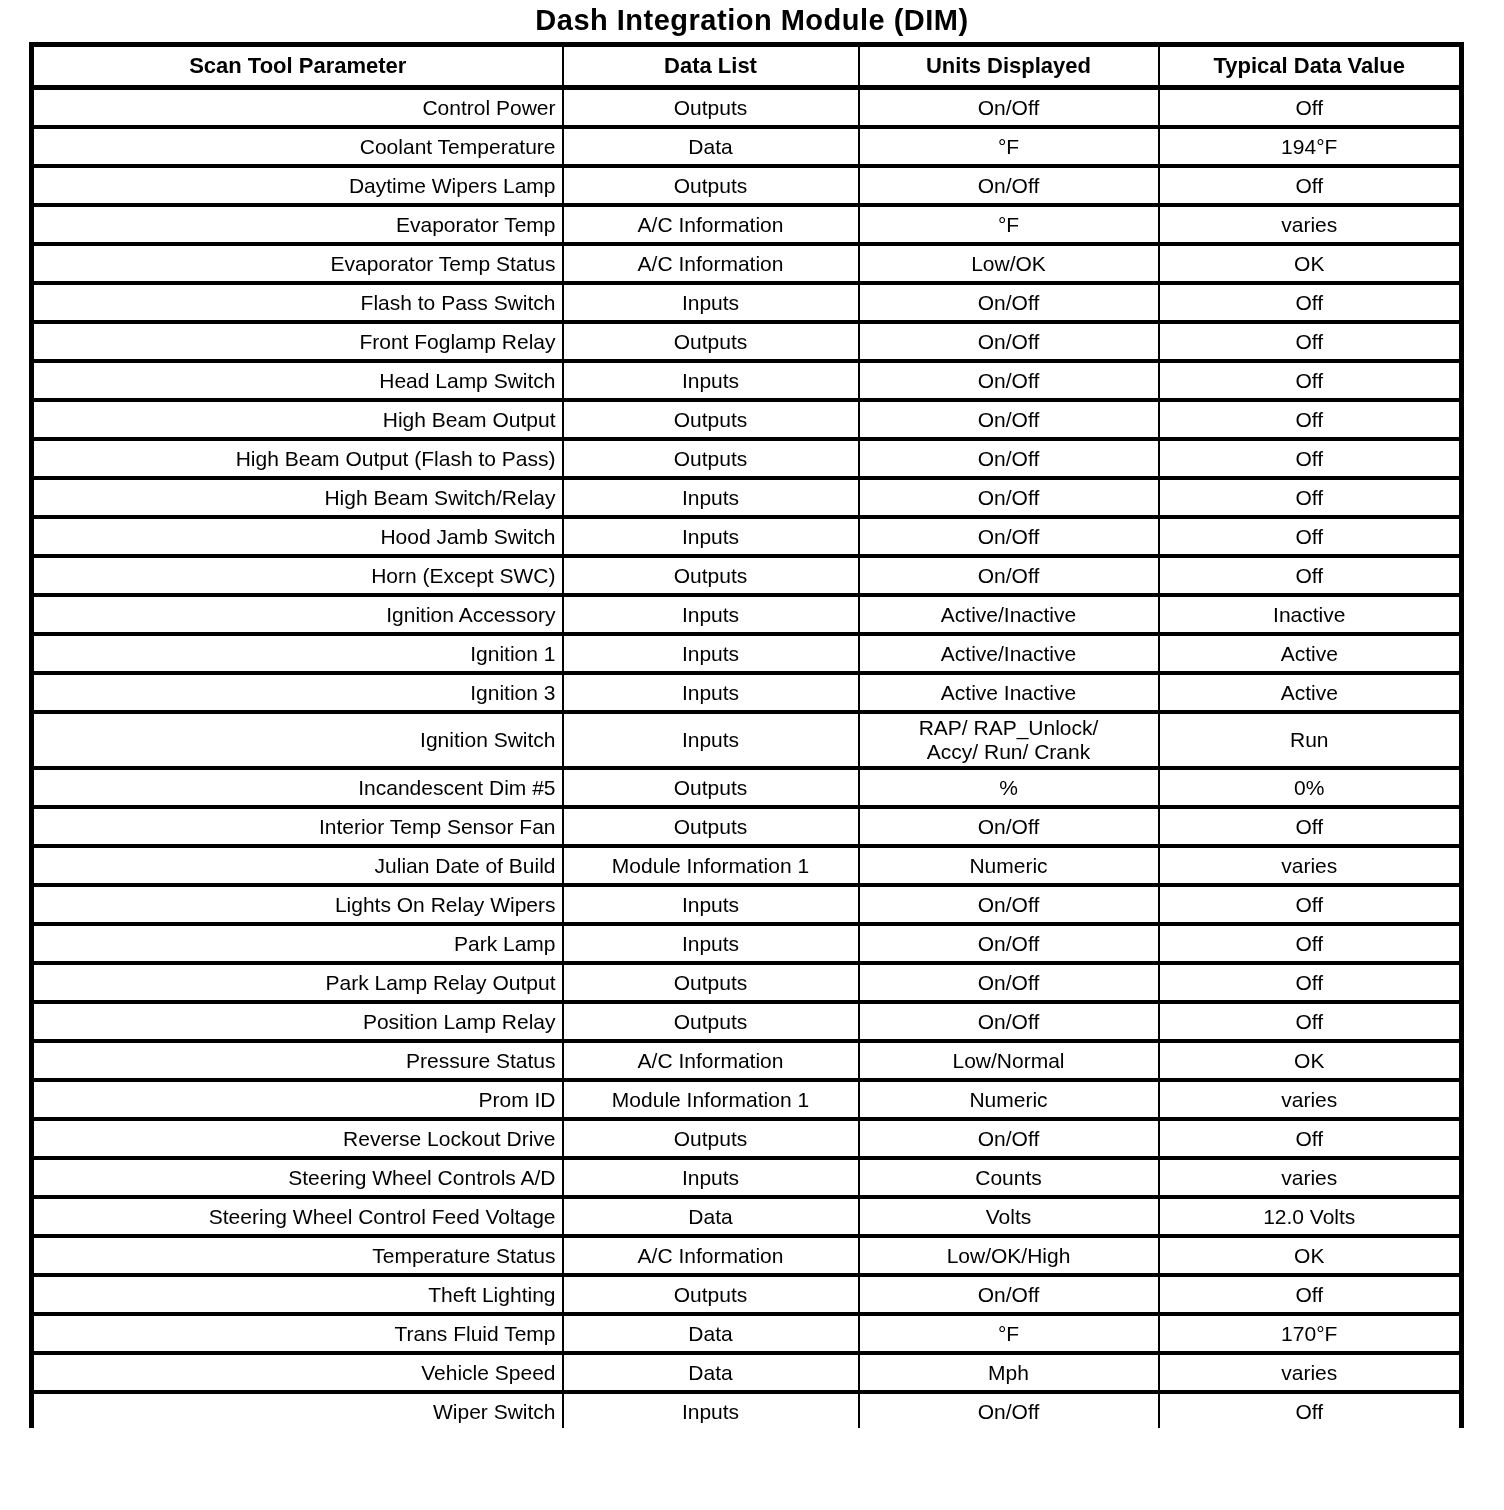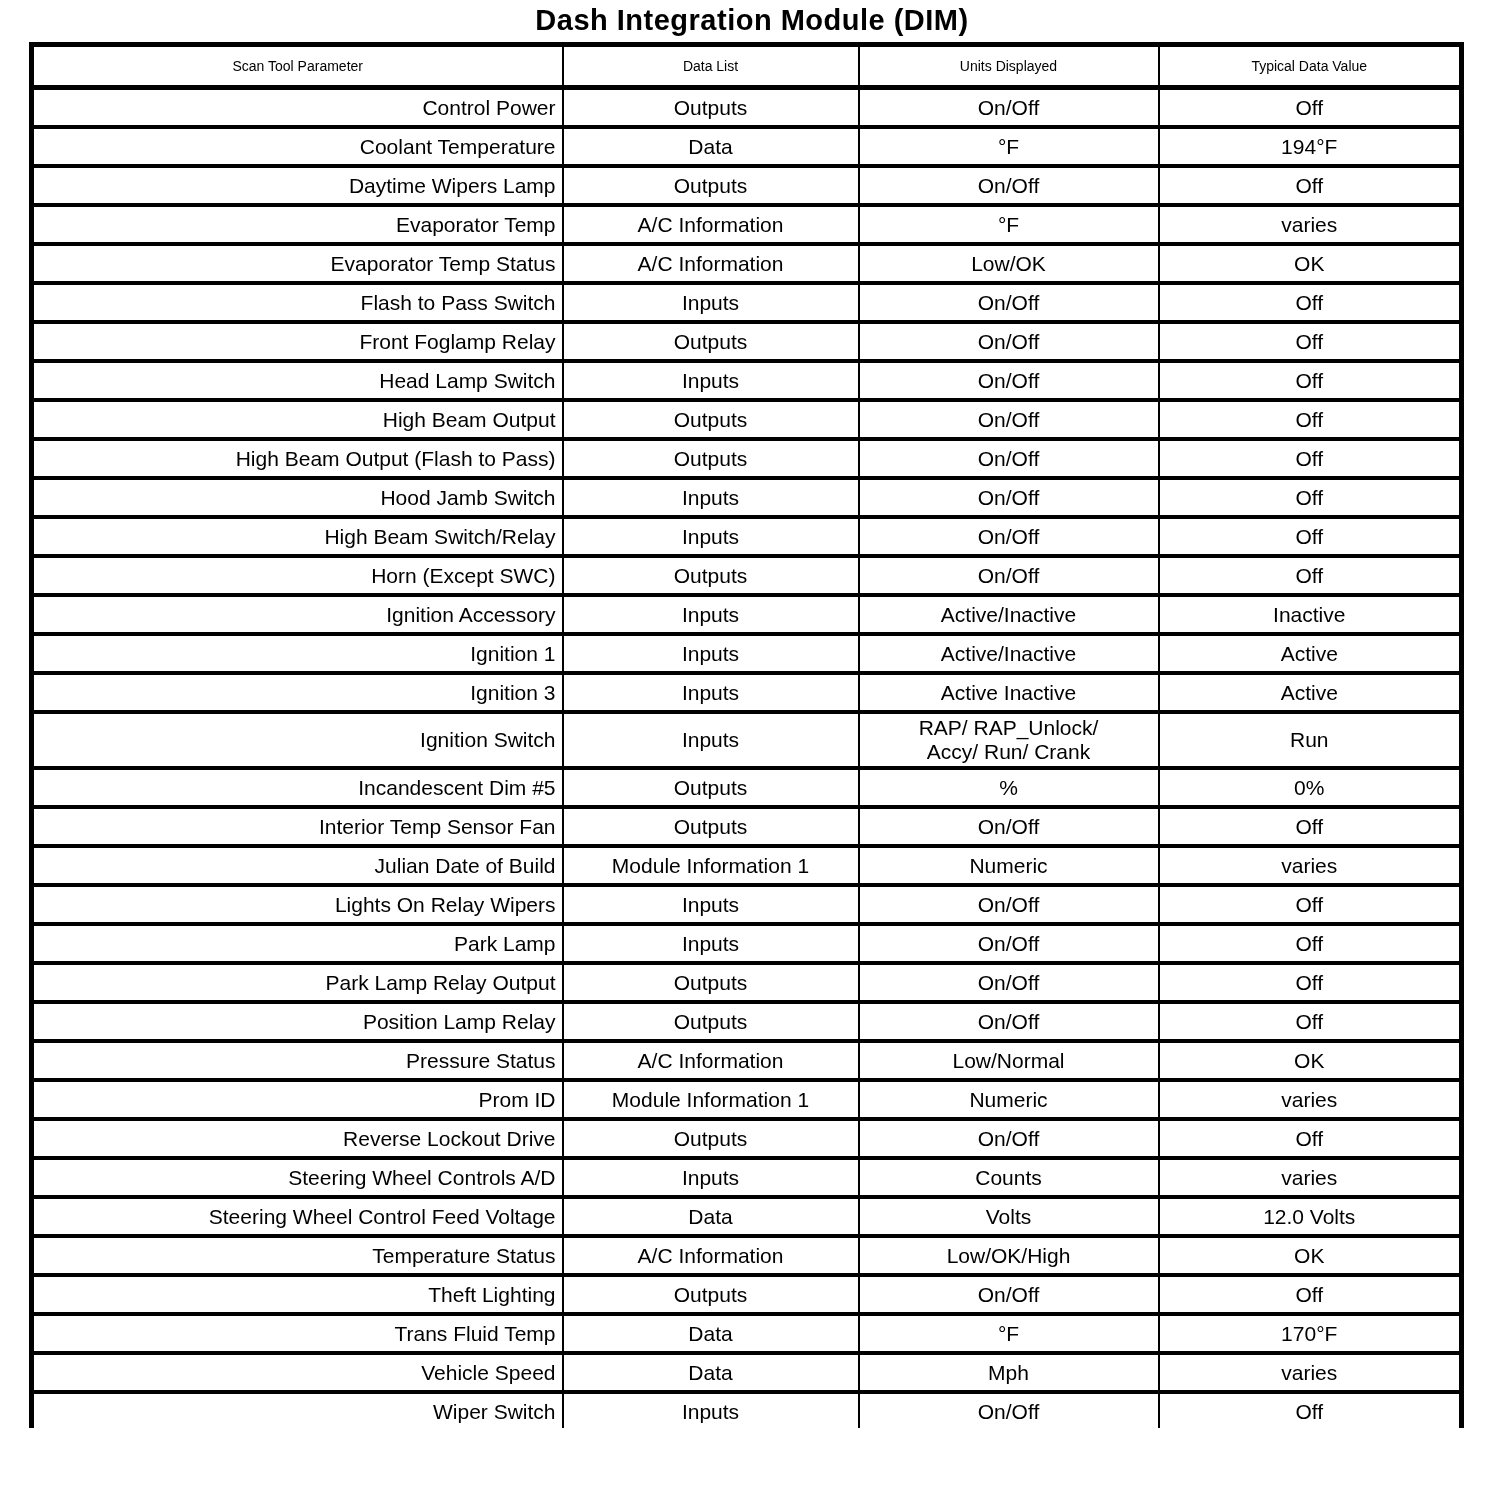--- a/index.html
+++ b/index.html
@@ -47,22 +47,22 @@
     border-top-width: 4px;
     border-bottom-width: 4px;
     font-size: 21px;
     color: #000000;
     padding: 2px 6px;
     white-space: pre-line;
     overflow: hidden;
   }
   table.dim th {
     height: 34px;
-    font-size: 14px;
-    font-weight: normal;
+    font-size: 22px;
+    font-weight: bold;
     text-align: center;
     border-bottom-width: 5px;
   }
   table.dim td {
     height: 31px;
     text-align: center;
     font-weight: normal;
   }
   table.dim td.param {
     text-align: right;
@@ -149,27 +149,27 @@
           <td>On/Off</td>
           <td>Off</td>
         </tr>
         <tr>
           <td class="param">High Beam Output (Flash to Pass)</td>
           <td>Outputs</td>
           <td>On/Off</td>
           <td>Off</td>
         </tr>
         <tr>
+          <td class="param">High Beam Switch/Relay</td>
+          <td>Inputs</td>
+          <td>On/Off</td>
+          <td>Off</td>
+        </tr>
+        <tr>
           <td class="param">Hood Jamb Switch</td>
-          <td>Inputs</td>
-          <td>On/Off</td>
-          <td>Off</td>
-        </tr>
-        <tr>
-          <td class="param">High Beam Switch/Relay</td>
           <td>Inputs</td>
           <td>On/Off</td>
           <td>Off</td>
         </tr>
         <tr>
           <td class="param">Horn (Except SWC)</td>
           <td>Outputs</td>
           <td>On/Off</td>
           <td>Off</td>
         </tr>

